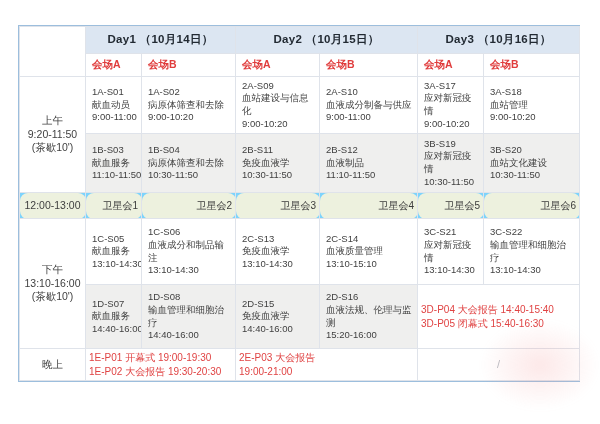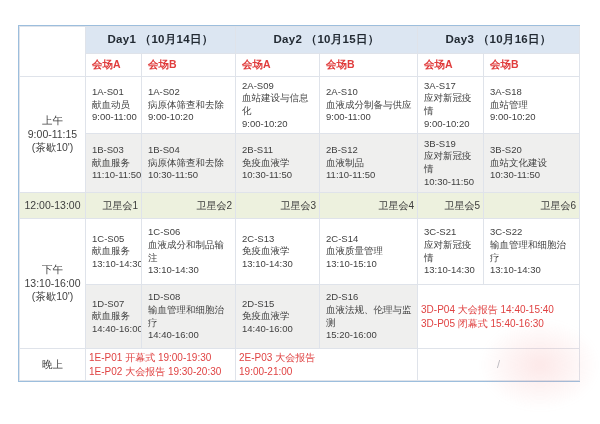--- a/index.html
+++ b/index.html
@@ -34,21 +34,21 @@
     text-align:center;letter-spacing:.3px;
   }
   .corner{background:#fff;}
   .venue{
     color:#e03c3c;font-weight:bold;font-size:10.5px;
     text-align:left;padding-left:6px;
   }
   .session{padding:2px 4px 2px 6px;text-align:left;}
   .session .code,.session .time{white-space:nowrap;}
   tr.shaded .session{background:#efefee;}
-  tr.sat-row td{background:#edf1de;}
+  tr.sat-row td{background:#edf1de;border-radius:8px;}
   .sat{font-size:10px;color:#3a3a3a;padding-left:6px;text-align:right;margin-left:8px;}
   .time-label{
     text-align:center;font-size:10.5px;color:#3f3f3f;background:#fff;
   }
   .time-label div{white-space:nowrap;}
   .plenary,.red-cell{
     color:#e04343;font-size:10px;background:#fff;
   }
   .plenary div,.red-cell div{white-space:nowrap;}
   .slash-cell{
@@ -88,21 +88,21 @@
     <td class="venue">会场B</td>
     <td class="venue dsep">会场A</td>
     <td class="venue">会场B</td>
     <td class="venue dsep">会场A</td>
     <td class="venue">会场B</td>
   </tr>
 
   <tr class="row-a">
     <td class="time-label" rowspan="2">
       <div>上午</div>
-      <div>9:00-11:15</div>
+      <div>9:20-11:50</div>
       <div>(茶歇10')</div>
     </td>
     <td class="session dsep">
       <div class="code">1A-S01</div>
       <div class="title">献血动员</div>
       <div class="time">9:00-11:00</div>
     </td>
     <td class="session">
       <div class="code">1A-S02</div>
       <div class="title">病原体筛查和去除</div>

